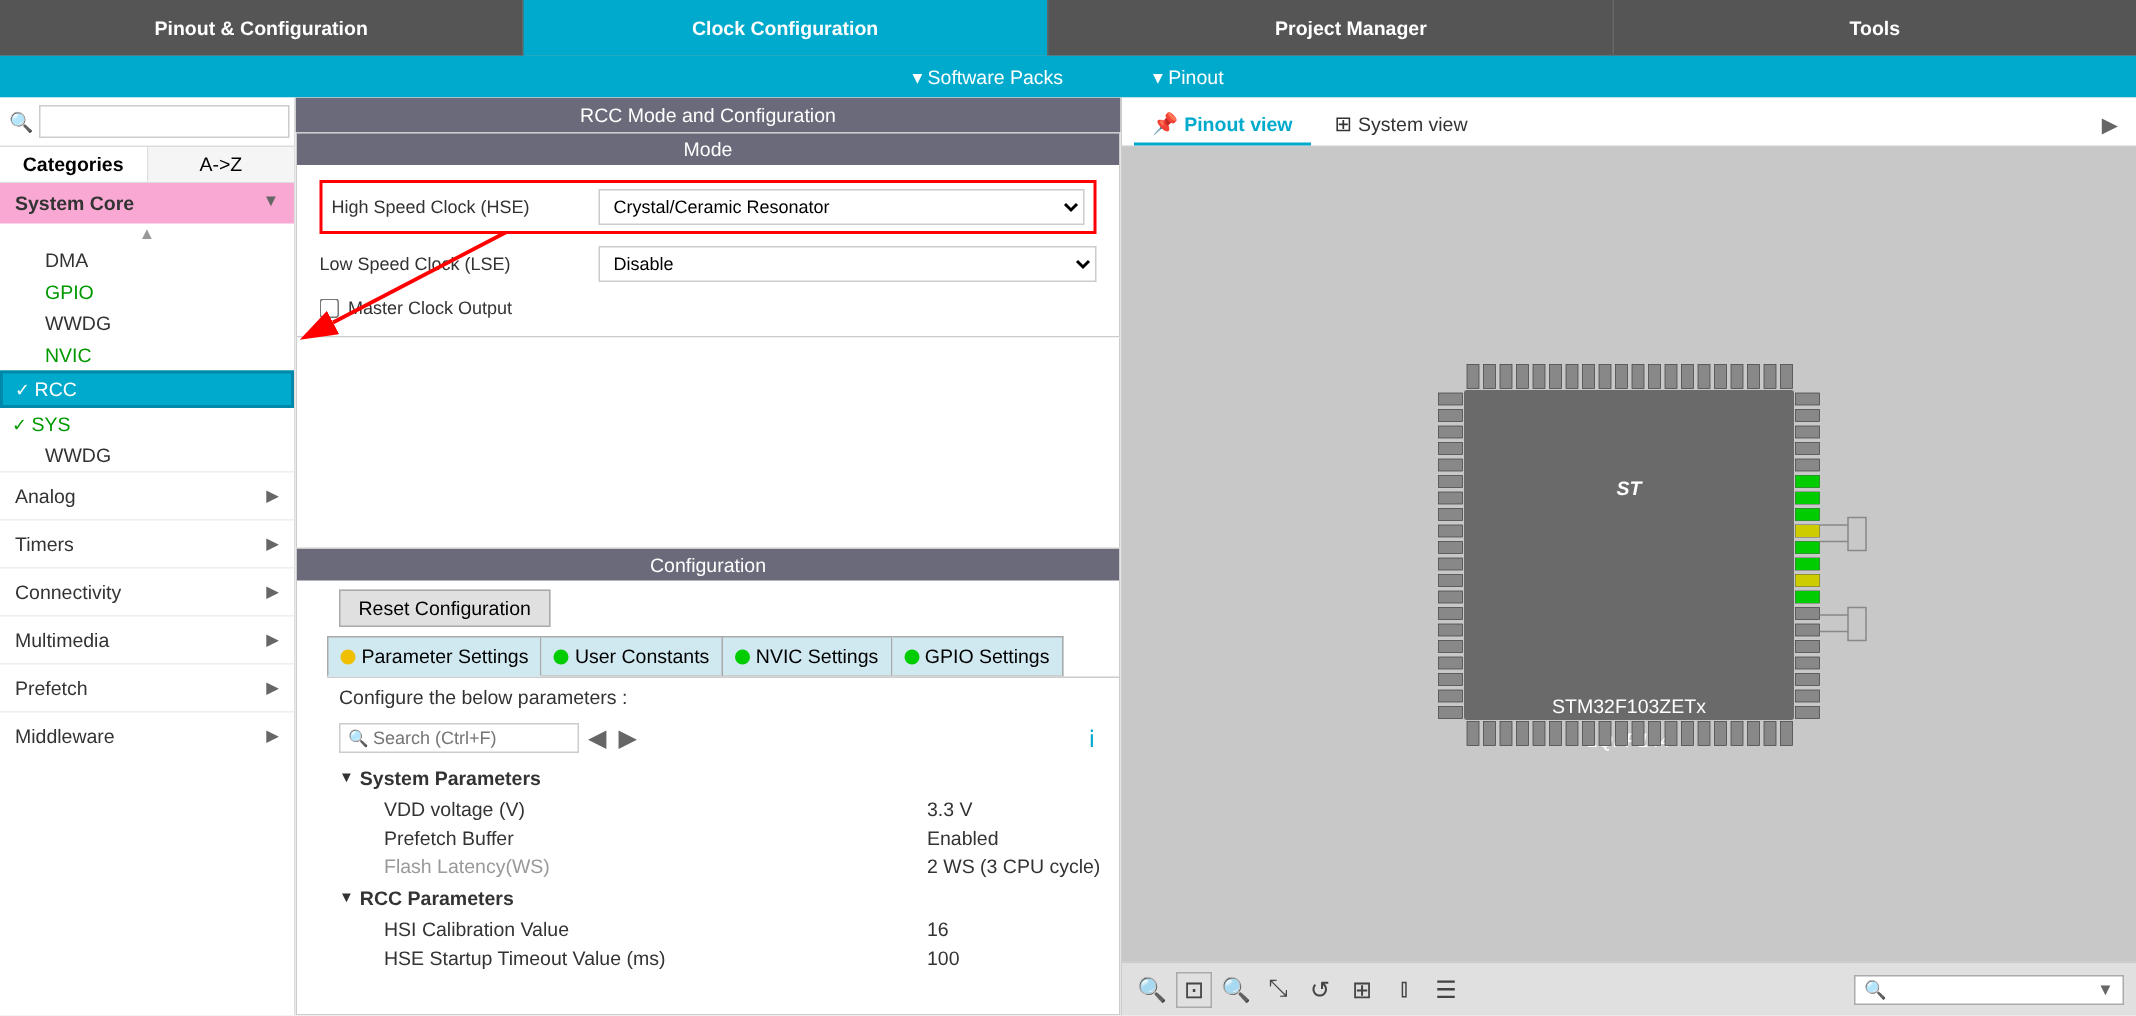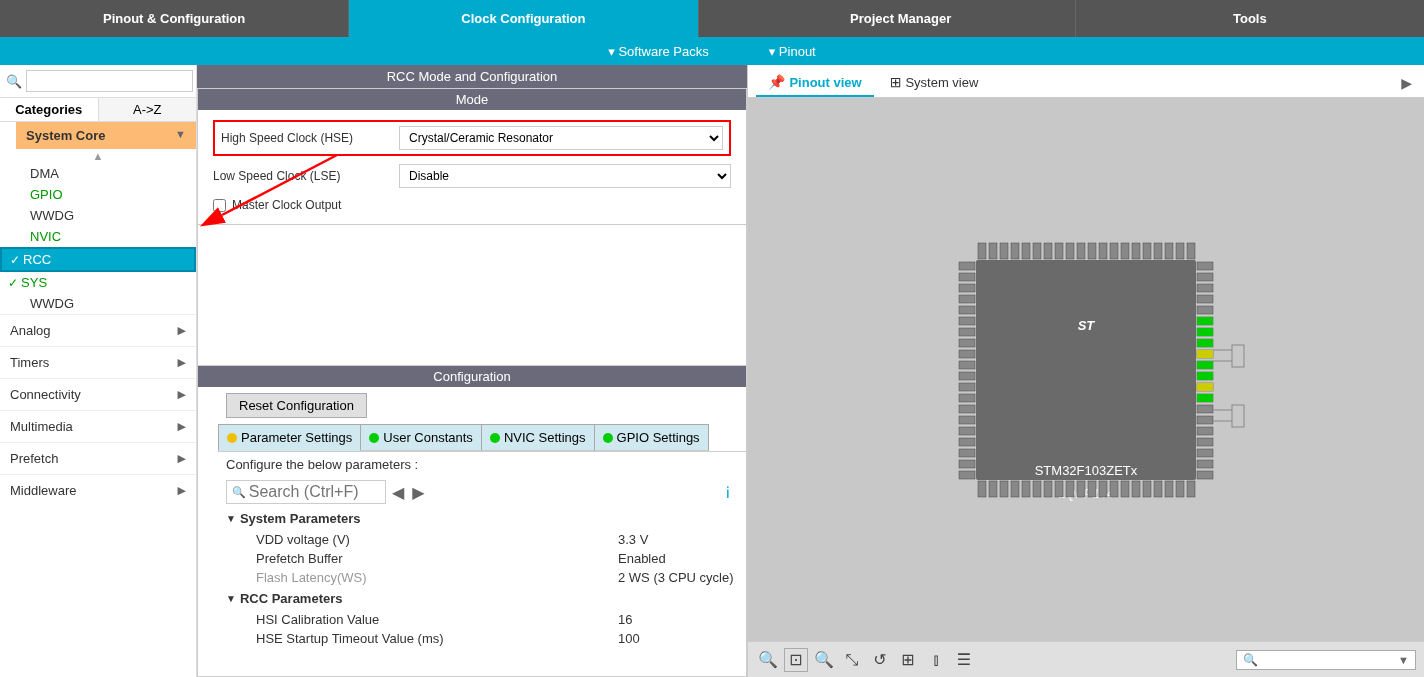--- a/index.html
+++ b/index.html
@@ -52,21 +52,21 @@
         <span>Categories</span>
       </div>
       <div style="flex:1; text-align:center; padding:4px; font-size:12px; cursor:pointer; background:#f5f5f5;">
         <span>A-&gt;Z</span>
       </div>
     </div>
 
     <div style="flex:1; overflow-y:auto;">
 
       <div>
-        <div style="display:flex; justify-content:space-between; padding:6px 10px; cursor:pointer; background:#fdba74;margin-left:16px;">
+        <div style="display:flex; justify-content:space-between; padding:6px 10px; cursor:pointer; background:#f9a8d4;">
           <span style="font-weight:bold; color:#333; font-size:13px;">System Core</span>
           <span style="font-size:11px; color:#666;">▼</span>
         </div>
 
         <div style="text-align:center; font-size:11px; color:#999; padding:1px;">▲</div>
 
         <div style="padding:3px 10px 3px 30px; cursor:pointer; color:#333; font-size:13px;">
           <span>DMA</span>
         </div>
         <div style="padding:3px 10px 3px 30px; cursor:pointer; color:#009900; font-size:13px;">
@@ -196,21 +196,21 @@
           </div>
         </div>
 
         <div style="padding:5px 8px; font-size:12px; color:#333; flex-shrink:0;">
           <span>Configure the below parameters :</span>
         </div>
 
         <div style="display:flex; align-items:center; gap:4px; padding:3px 8px; flex-shrink:0;">
           <div style="display:flex; align-items:center; border:1px solid #ccc; padding:2px 5px; gap:3px; width:160px;">
             <span style="color:#888; font-size:11px;">🔍</span>
-            <input style="border: none; outline: none; font-size: 16px; width: 100%;" placeholder="Search (Ctrl+F)">
+            <input style="border: none; outline: none; font-size: 12px; width: 100%;" placeholder="Search (Ctrl+F)">
           </div>
           <span style="cursor:pointer; color:#666; font-size:16px; padding:2px;">◀</span>
           <span style="cursor:pointer; color:#666; font-size:16px; padding:2px;">▶</span>
           <span style="cursor:pointer; color:#00aacc; font-size:16px; margin-left:auto; margin-right:8px;">ℹ</span>
         </div>
 
         <div style="flex:1; overflow-y:auto; padding:0 8px;">
 
           <div style="display:flex; align-items:center; gap:4px; padding:4px 0; font-size:12px; font-weight:bold; color:#333; cursor:pointer;">
             <span style="font-size:10px;">▼</span>

